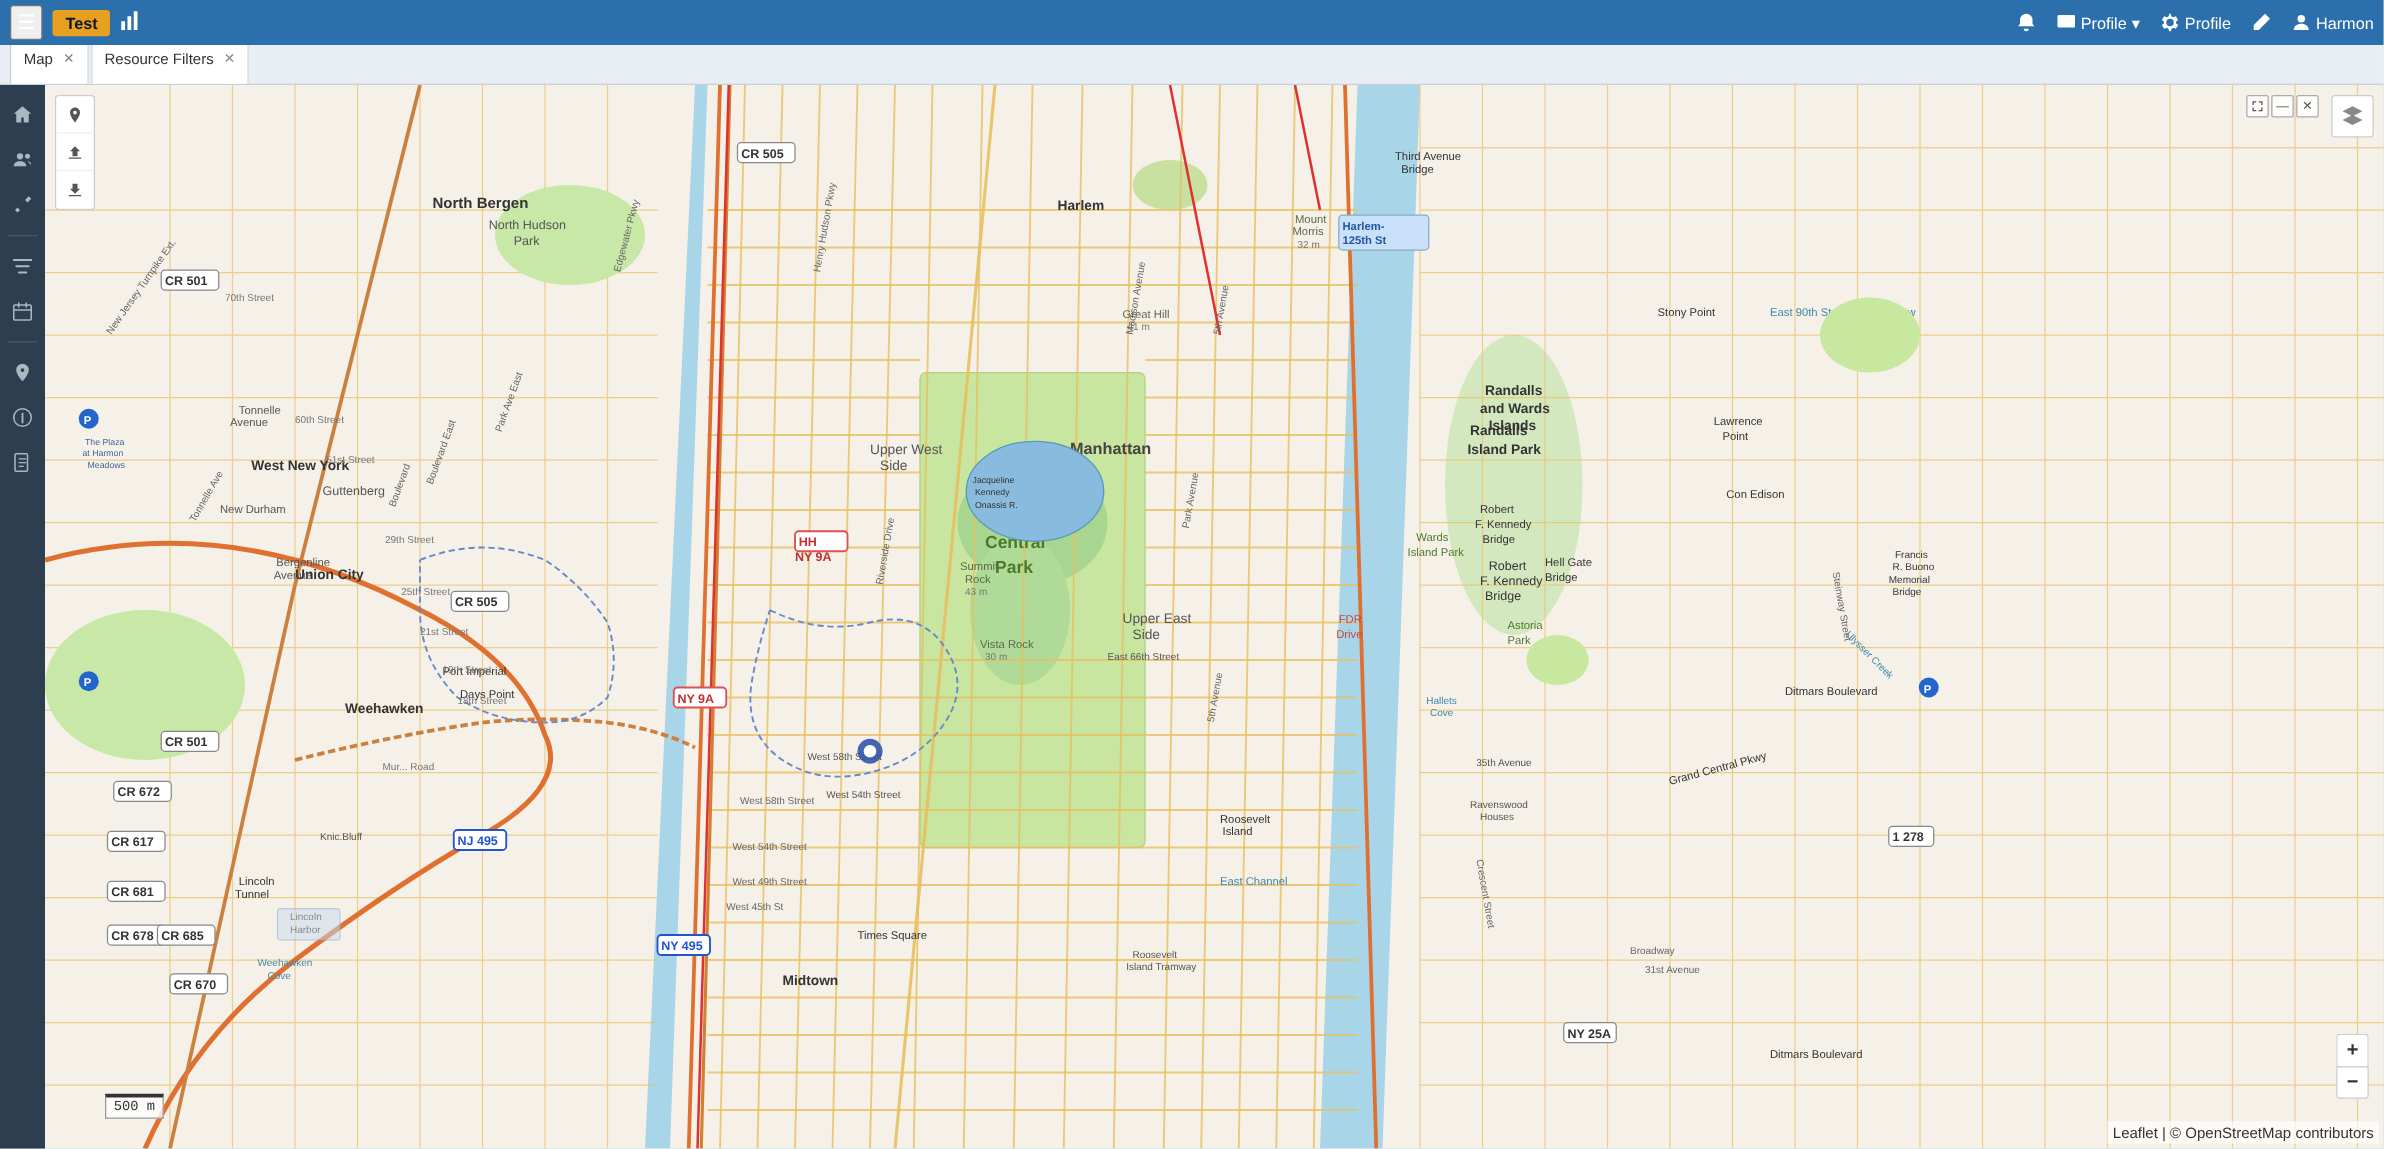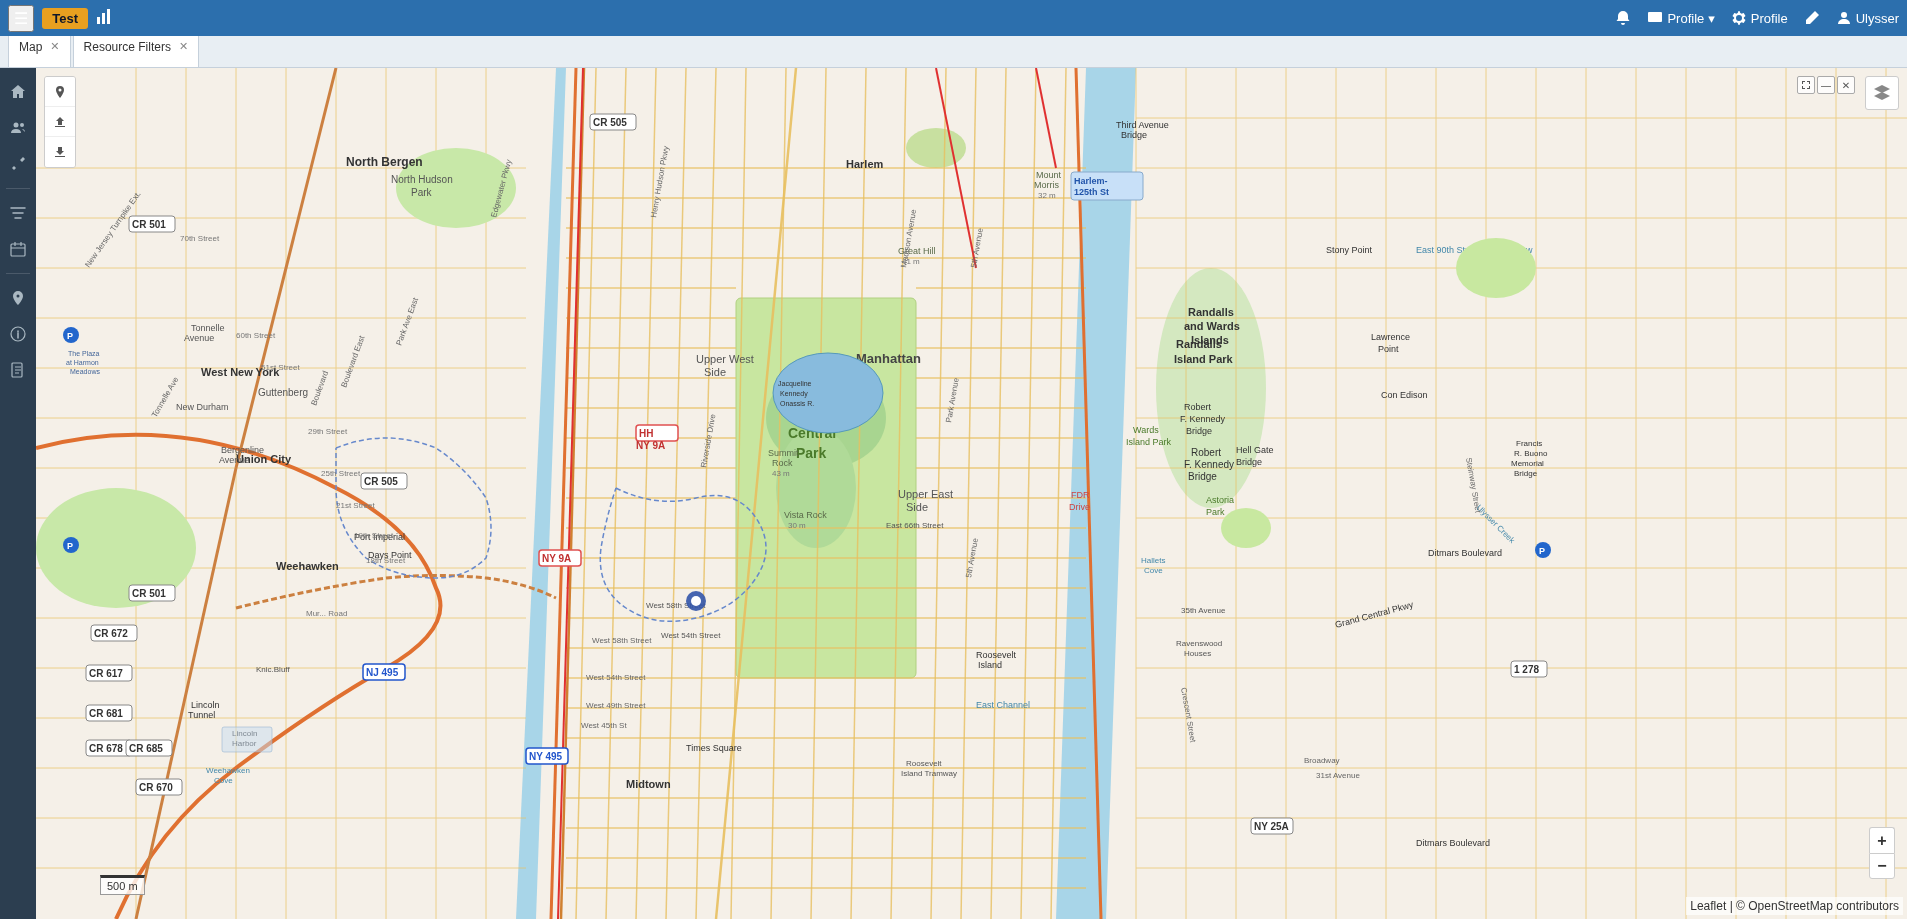--- a/index.html
+++ b/index.html
@@ -186,28 +186,29 @@
       border: none;
       border-bottom: 1px solid #eee;
       border-radius: 0;
     }
     .map-tool-group .map-tool-btn:last-child { border-bottom: none; }
 
     
     #scale-bar {
       position: absolute;
       bottom: 24px;
-      left: 64px;
+      left: 48px;
       background: rgba(255,255,255,0.8);
       border: 1px solid #999;
       border-top: 3px solid #333;
       padding: 2px 6px;
       font-size: 11px;
       color: #333;
       z-index: 10;
+      font-family: Liberation Mono, monospace;
     }
 
     
     #attribution {
       position: absolute;
       bottom: 4px;
       right: 4px;
       font-size: 12px;
       color: #333;
       background: rgba(255,255,255,0.7);
@@ -321,21 +322,21 @@
     <button class="topbar-icon-btn">
       <svg width="16" height="16" viewBox="0 0 16 16" fill="white">
           <path d="M11 1l4 4-9 9H2v-4L11 1z"></path>
         </svg>
     </button>
     <button class="topbar-icon-btn">
       <svg width="16" height="16" viewBox="0 0 16 16" fill="white">
           <circle cx="8" cy="5" r="3"></circle>
           <path d="M2 14c0-3 2.7-5 6-5s6 2 6 5"></path>
         </svg>
-      <span>Ulysser</span>
+      <span>Harmon</span>
     </button>
   </div>
 </div>
 
 <div id="tabsbar">
   <div class="tab active">
     <span>Map</span>
     <span class="tab-close">✕</span>
   </div>
   <div class="tab">

